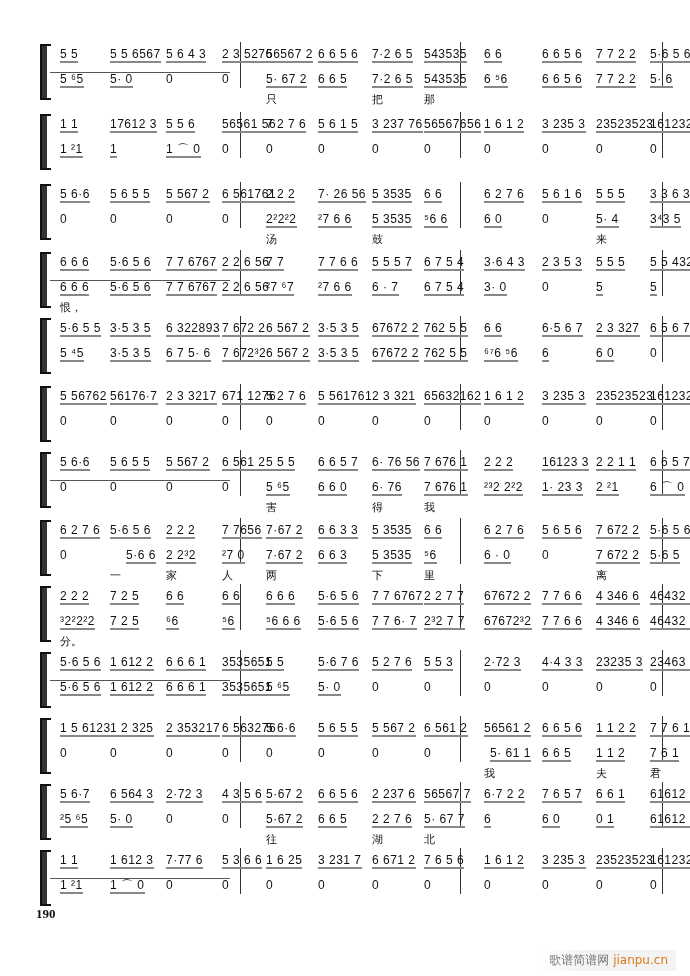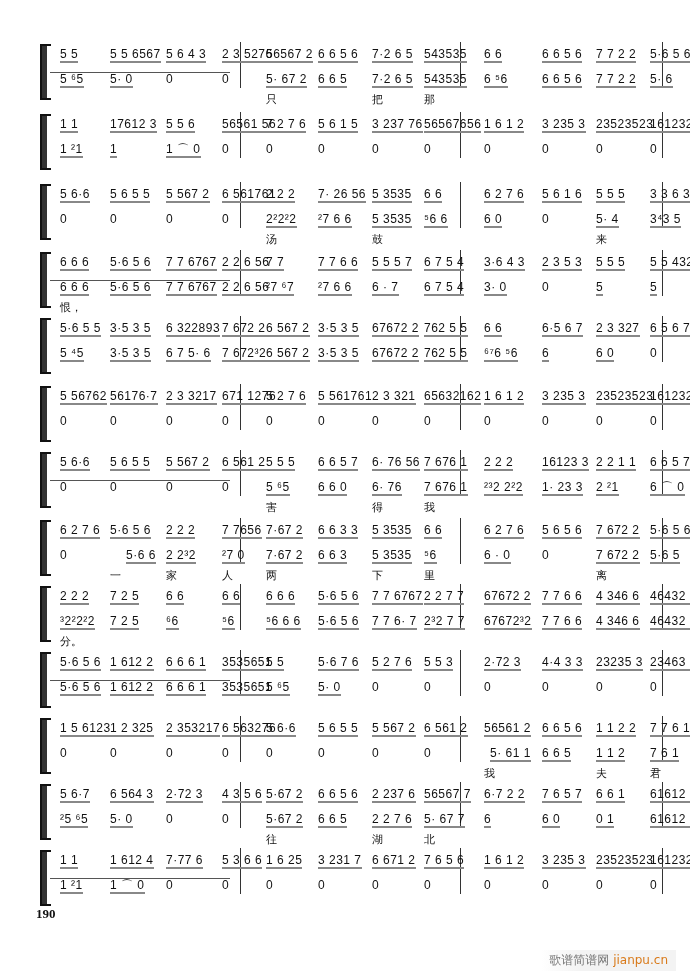--- a/index.html
+++ b/index.html
@@ -513,21 +513,21 @@
       </div>
     </div>
     <div class="system" style="top: 848px;">
       <div class="bracket"></div>
       <div class="barline" style="left: 200px;"></div>
       <div class="barline" style="left: 420px;"></div>
       <div class="barline" style="left: 622px;"></div>
       <div class="staffline" style="left: 10px; width: 180px;"></div>
       <div class="row top">
         <span class="cell" style="left: 6px;">1 1</span>
-        <span class="cell" style="left: 56px;">1 612 4</span>
+        <span class="cell" style="left: 56px;">1 612 3</span>
         <span class="cell" style="left: 112px;">7·77 6</span>
         <span class="cell" style="left: 168px;">5 3 6 6</span>
         <span class="cell" style="left: 212px;">1 6 25</span>
         <span class="cell" style="left: 264px;">3 231 7</span>
         <span class="cell" style="left: 318px;">6 671 2</span>
         <span class="cell" style="left: 370px;">7 6 5 6</span>
         <span class="cell" style="left: 430px;">1 6 1 2</span>
         <span class="cell" style="left: 488px;">3 235 3</span>
         <span class="cell" style="left: 542px;">23523523</span>
         <span class="cell" style="left: 596px;">16123276</span>

